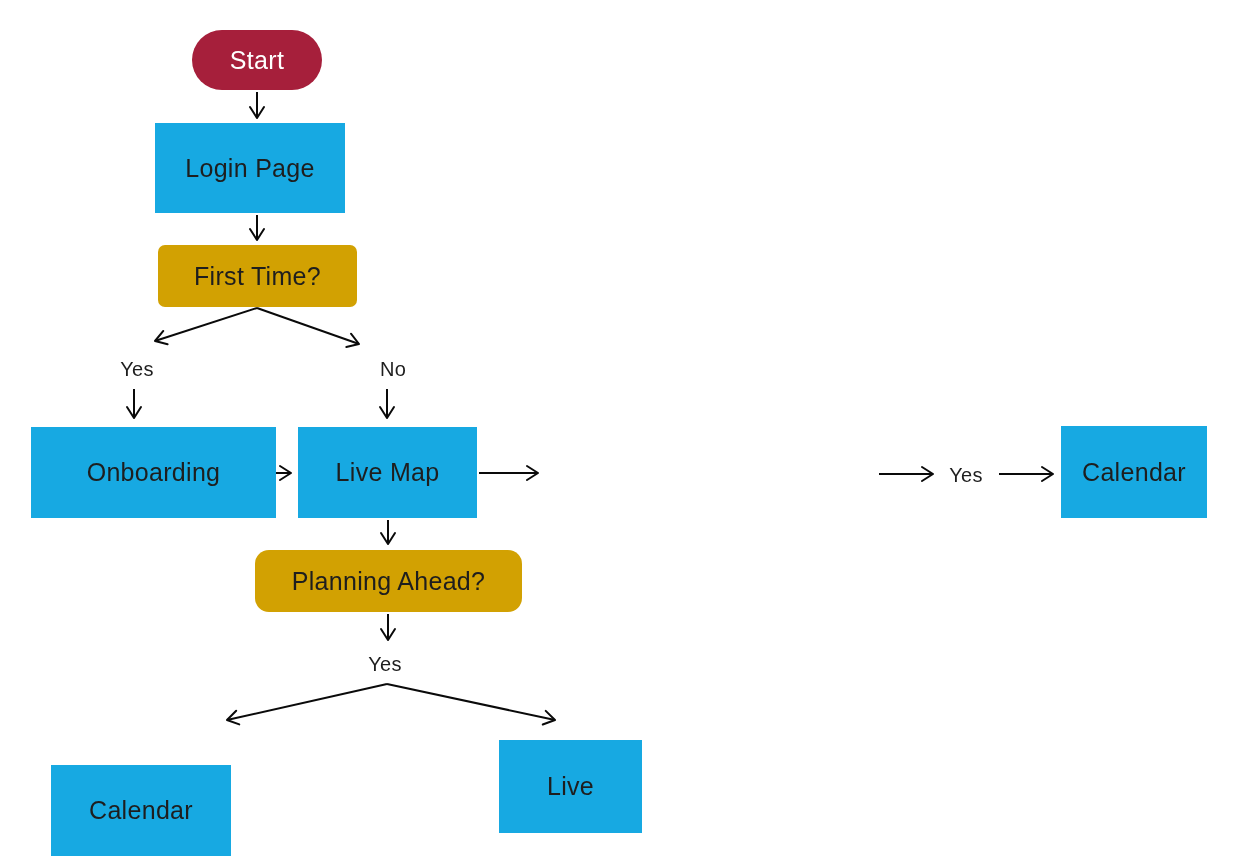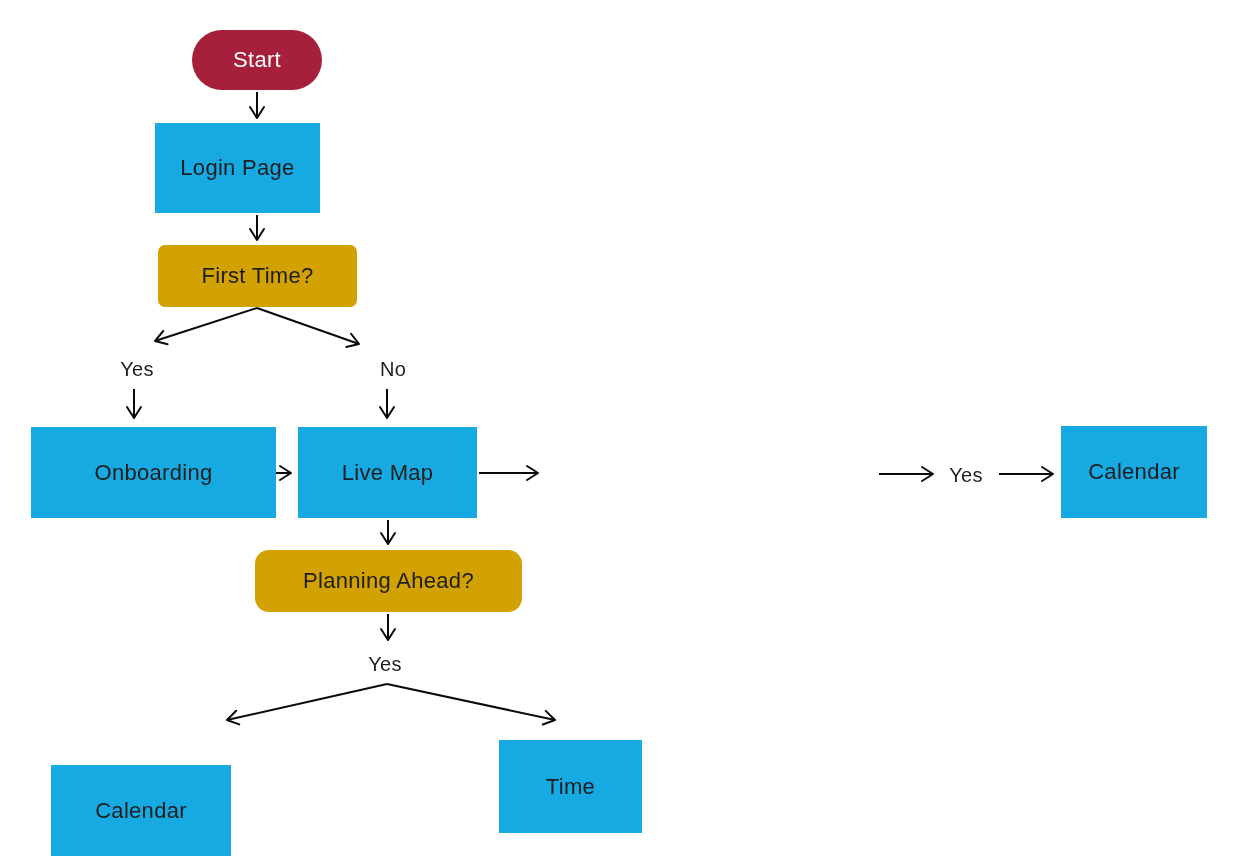--- a/index.html
+++ b/index.html
@@ -16,31 +16,31 @@
     inset: 0;
     width: 1238px;
     height: 863px;
   }
   .node {
     position: absolute;
     display: flex;
     align-items: center;
     justify-content: center;
     box-sizing: border-box;
-    font-size: 22px;
+    font-size: 25px;
     letter-spacing: 0.3px;
     color: #1e1e1e;
     white-space: nowrap;
   }
   .node.process { background: #17A9E2; }
   .node.decision { background: #D2A102; border-radius: 14px; }
   .node.terminator { background: #A61F3B; color: #ffffff; border-radius: 30px; }
 
   #node-start      { left: 192px; top: 30px;  width: 130px; height: 60px; }
-  #node-login      { left: 155px; top: 123px; width: 165px; height: 90px; text-align: center; }
+  #node-login      { left: 155px; top: 123px; width: 190px; height: 90px; text-align: center; }
   #node-first-time { left: 158px; top: 245px; width: 199px; height: 62px; border-radius: 7px; }
   #node-onboarding { left: 31px;  top: 427px; width: 245px; height: 91px; }
   #node-live-map   { left: 298px; top: 427px; width: 179px; height: 91px; }
   #node-looking    { left: 546px; top: 443px; width: 331px; height: 62px; }
   #node-profile    { left: 1061px; top: 426px; width: 146px; height: 92px; }
   #node-planning   { left: 255px; top: 550px; width: 267px; height: 62px; }
   #node-calendar   { left: 51px;  top: 740px; width: 180px; height: 91px; margin-top: 25px; }
   #node-hours      { left: 499px; top: 740px; width: 143px; height: 93px; }
 
   .edge-label {
@@ -112,21 +112,21 @@
 
   <div class="node decision" id="node-planning">
     <span>Planning Ahead?</span>
   </div>
 
   <div class="node process" id="node-calendar">
     <span>Calendar</span>
   </div>
 
   <div class="node process" id="node-hours">
-    <span>Time</span>
+    <span>Live</span>
   </div>
 
   <div class="edge-label" id="lbl-first-yes">Yes</div>
   <div class="edge-label" id="lbl-first-no">No</div>
   <div class="edge-label" id="lbl-looking-yes">Yes</div>
   <div class="edge-label" id="lbl-planning-yes">Yes</div>
 
 </div>
 
 </body></html>

